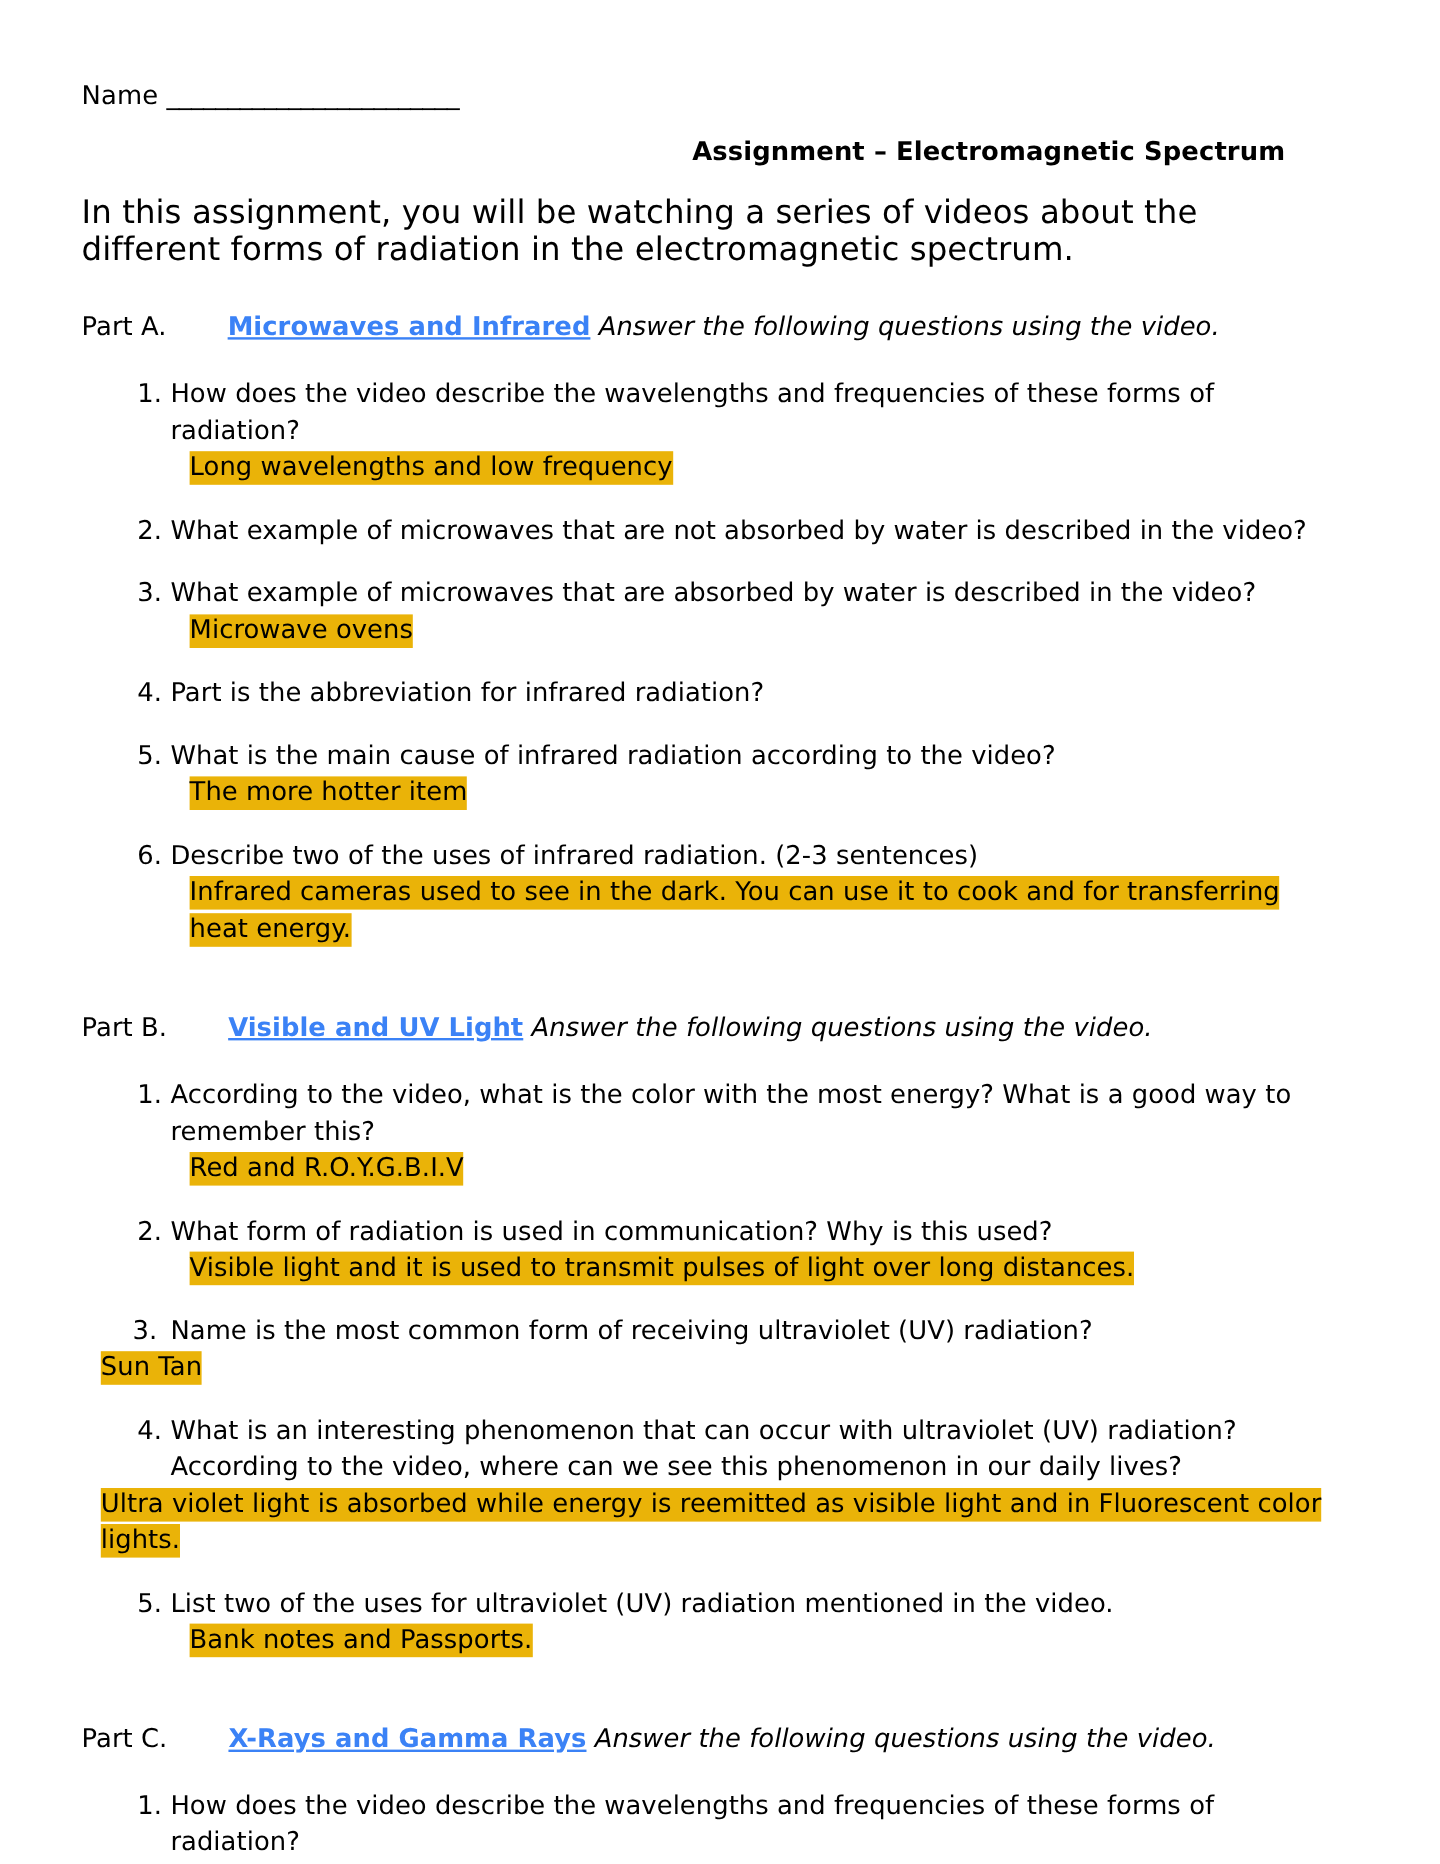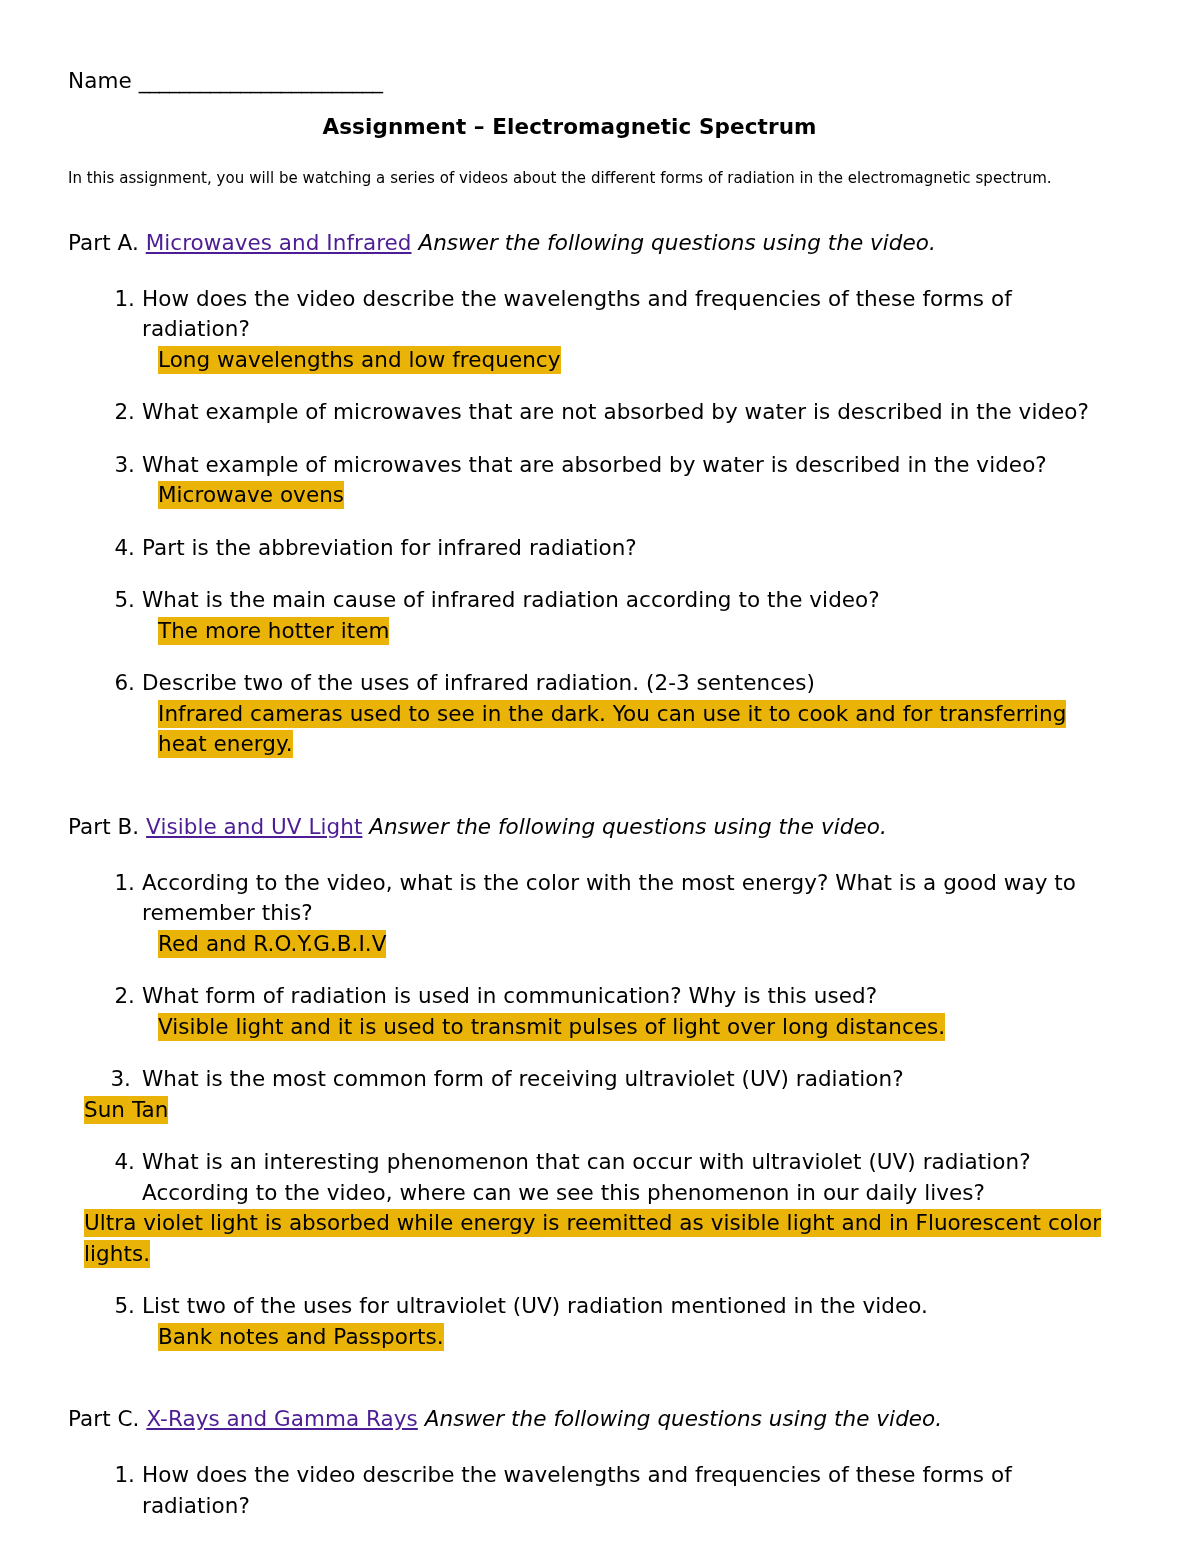--- a/index.html
+++ b/index.html
@@ -36,53 +36,54 @@
     margin-top: 66px;
     white-space: pre;
     letter-spacing: 0.1px;
   }
   .name-rule {
     letter-spacing: -0.6px;
   }
 
   
   .doc-title {
-    text-align: center;
+    text-align: right;
     font-weight: bold;
     font-size: 21.5px;
     line-height: 30px;
     margin-top: 16px;
     letter-spacing: 0.1px;
     padding-right: 42px;
   }
 
   
   .intro {
-    font-size: 15px;
+    font-size: 27px;
     line-height: 30.5px;
     margin-top: 21px;
     letter-spacing: 0.05px;
   }
 
   
   .part {
     font-size: 21.5px;
     line-height: 30px;
     letter-spacing: 0.05px;
   }
   .part-a { margin-top: 34px; }
   .part-b { margin-top: 52px; }
   .part-c { margin-top: 52px; }
   .part-label { font-weight: normal; }
   .part-link {
-    color: #4c1d95;
-    font-weight: normal;
+    color: #3b82f6;
+    font-weight: bold;
     text-decoration: underline;
     text-underline-offset: 2px;
     cursor: pointer;
+    margin-left: 44px;
   }
   .part-instruction {
     font-style: italic;
   }
 
   
   .qlist {
     margin: 0;
     padding: 0;
     list-style: none;
@@ -181,21 +182,21 @@
         <span class="qtext">According to the video, what is the color with the most energy? What is a good way to remember this?</span>
         <span class="answer"><span class="hl">Red and  R.O.Y.G.B.I.V</span></span>
       </li>
       <li class="qitem">
         <span class="qnum">2.</span>
         <span class="qtext">What form of radiation is used in communication? Why is this used?</span>
         <span class="answer"><span class="hl">Visible light and it is used to transmit pulses of light over long distances.</span></span>
       </li>
       <li class="qitem q-shift">
         <span class="qnum">3.</span>
-        <span class="qtext">What is the most common form of receiving ultraviolet (UV) radiation?</span>
+        <span class="qtext">Name is the most common form of receiving ultraviolet (UV) radiation?</span>
         <span class="answer answer-outdent"><span class="hl">Sun Tan</span></span>
       </li>
       <li class="qitem">
         <span class="qnum">4.</span>
         <span class="qtext">What is an interesting phenomenon that can occur with ultraviolet (UV) radiation? According to the video, where can we see this phenomenon in our daily lives?</span>
         <span class="answer answer-outdent"><span class="hl">Ultra violet light is absorbed while energy is reemitted as visible light and in Fluorescent color lights.</span></span>
       </li>
       <li class="qitem">
         <span class="qnum">5.</span>
         <span class="qtext">List two of the uses for ultraviolet (UV) radiation mentioned in the video.</span>

